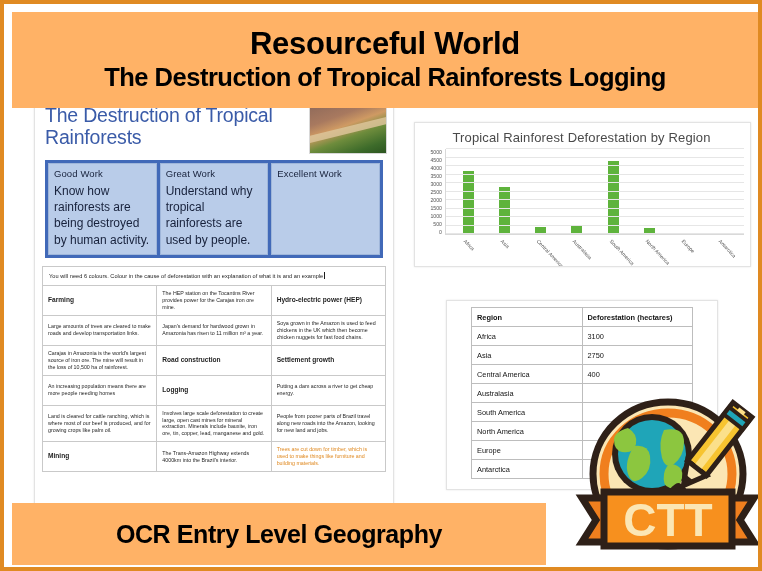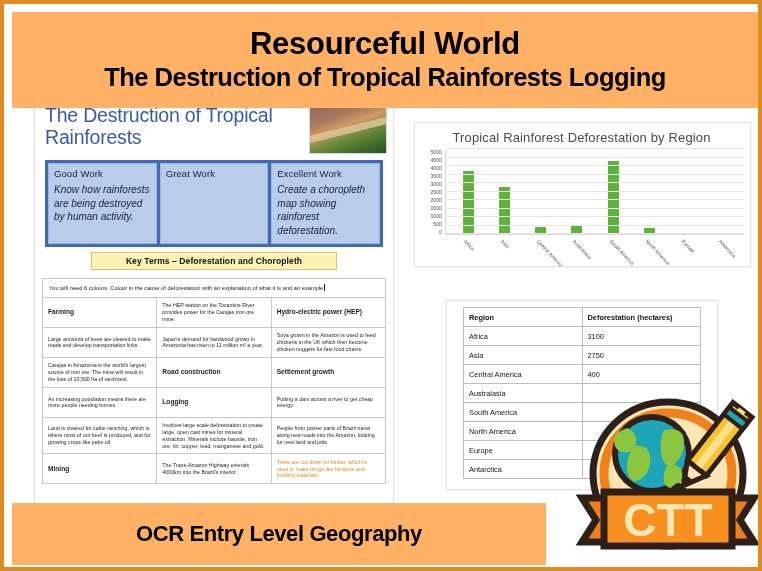--- a/index.html
+++ b/index.html
@@ -121,24 +121,23 @@
     padding: 4px 5px 6px 5px;
     min-height: 74px;
   }
   .obj-title {
     font-size: 9.5px;
     color: #17213b;
     margin-bottom: 4px;
     letter-spacing: 0.1px;
   }
   .obj-text {
-    font-size: 10px;
+    font-size: 12px;
     color: #17213b;
     line-height: 1.35;
-    font-style: italic;
   }
 
   
   .keyterms {
     margin: 5px auto 0 auto;
     width: 246px;
     background: #FFF2B2;
     border: 1px solid #d6c46a;
     text-align: center;
     font-size: 8.5px;
@@ -257,21 +256,21 @@
     transform-origin: left top;
     transform: rotate(47deg);
   }
 
   
   #page-right-table {
     left: 442px;
     top: 296px;
     width: 272px;
     height: 190px;
-    padding: 6px 16px;
+    padding: 6px 24px;
   }
   .data-table {
     width: 100%;
     border-collapse: collapse;
     table-layout: fixed;
   }
   .data-table th, .data-table td {
     border: 1px solid #bdbdbd;
     font-size: 7.4px;
     padding: 3px 5px;
@@ -318,21 +317,21 @@
 
   
   #banner-bottom {
     left: 8px;
     top: 499px;
     width: 534px;
     height: 62px;
     z-index: 10;
   }
   .banner-line3 {
-    font-size: 22px;
+    font-size: 25px;
     font-weight: bold;
     color: #000;
     letter-spacing: -0.4px;
     white-space: nowrap;
     text-align: right;
   }
 
   
   #ctt-logo {
     position: absolute;
@@ -366,28 +365,27 @@
           <div class="ws-photo"></div>
         </div>
 
         <div class="obj-wrap">
           <div class="obj-box">
             <div class="obj-title">Good Work</div>
             <div class="obj-text">Know how rainforests are being destroyed by human activity.</div>
           </div>
           <div class="obj-box">
             <div class="obj-title">Great Work</div>
+            <div class="obj-text">Understand why tropical rainforests are used by people.</div>
           </div>
           <div class="obj-box">
             <div class="obj-title">Excellent Work</div>
-            <div class="obj-text">Create a choropleth map showing rainforest deforestation.</div>
           </div>
         </div>
 
-        <div class="keyterms">Key Terms – Deforestation and Choropleth</div>
 
         <div class="ws-gap"></div>
 
         <div class="instruct-box">
           <span>You will need 6 colours. Colour in the cause of deforestation with an explanation of what it is and an example</span><span class="caret"></span>
         </div>
 
         <table class="ws-table">
           <tbody>
             <tr>

